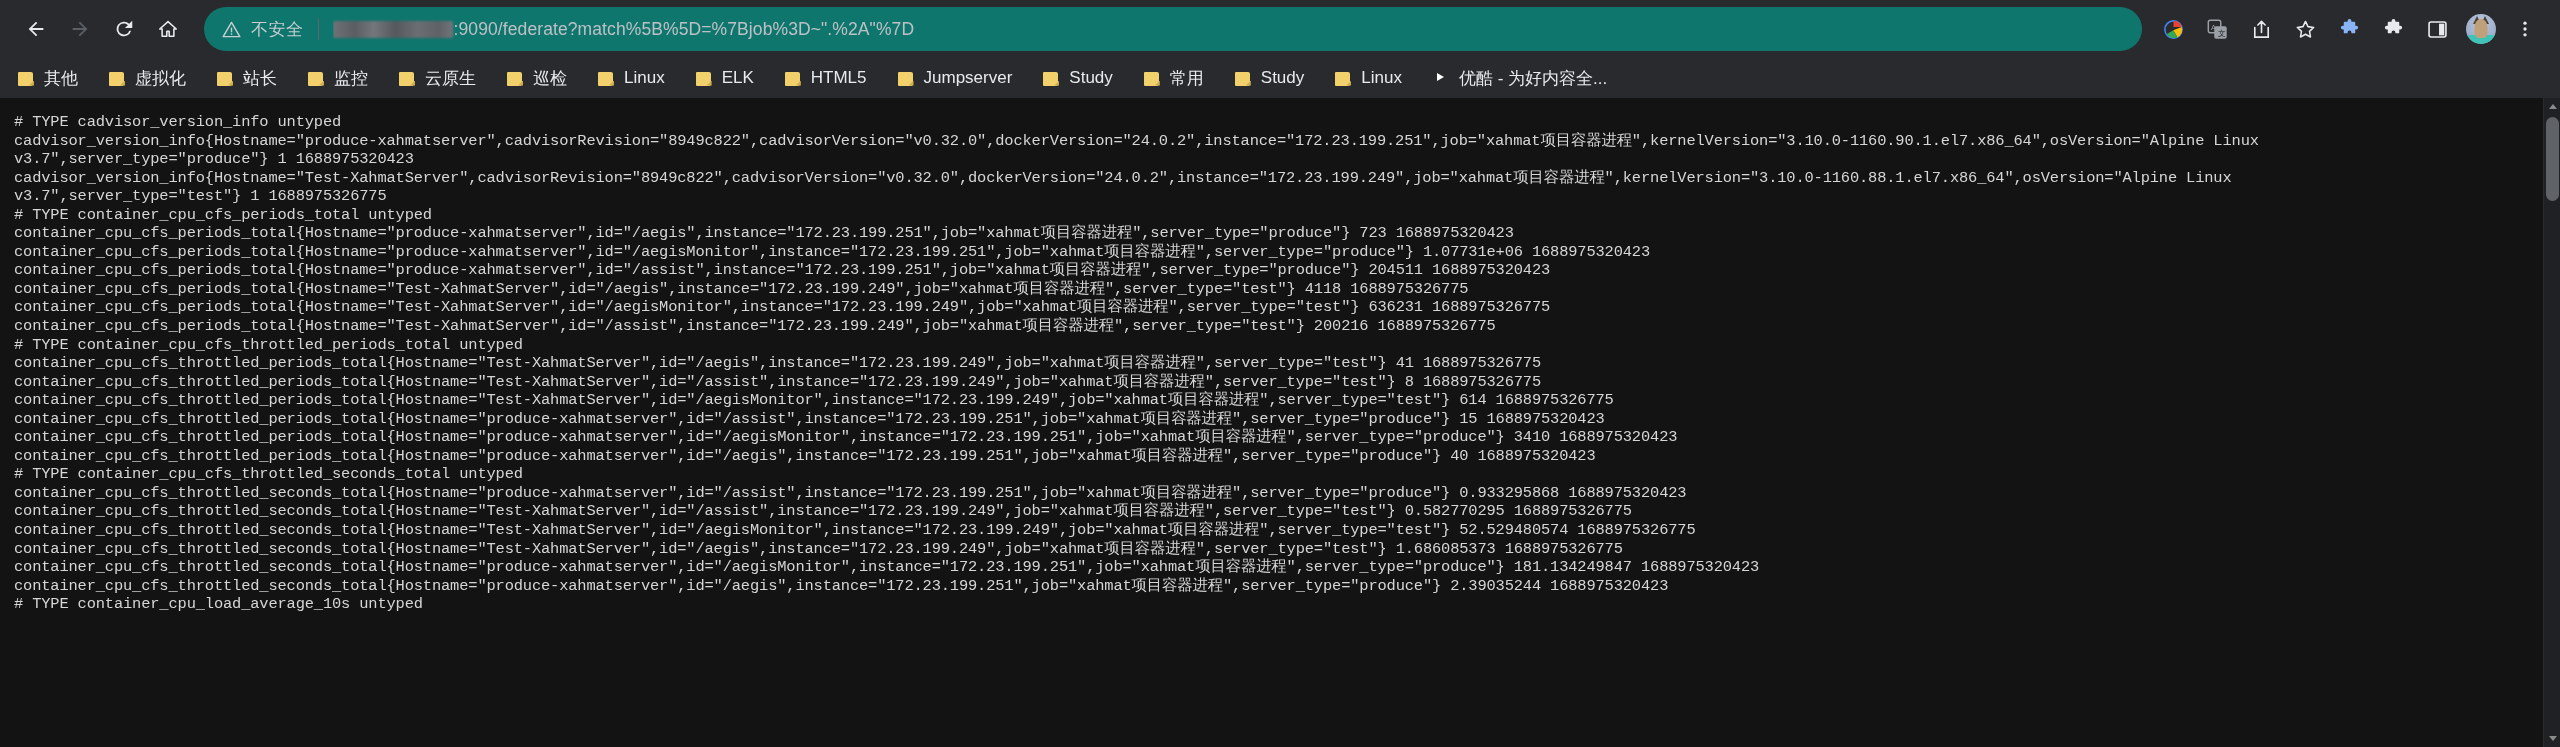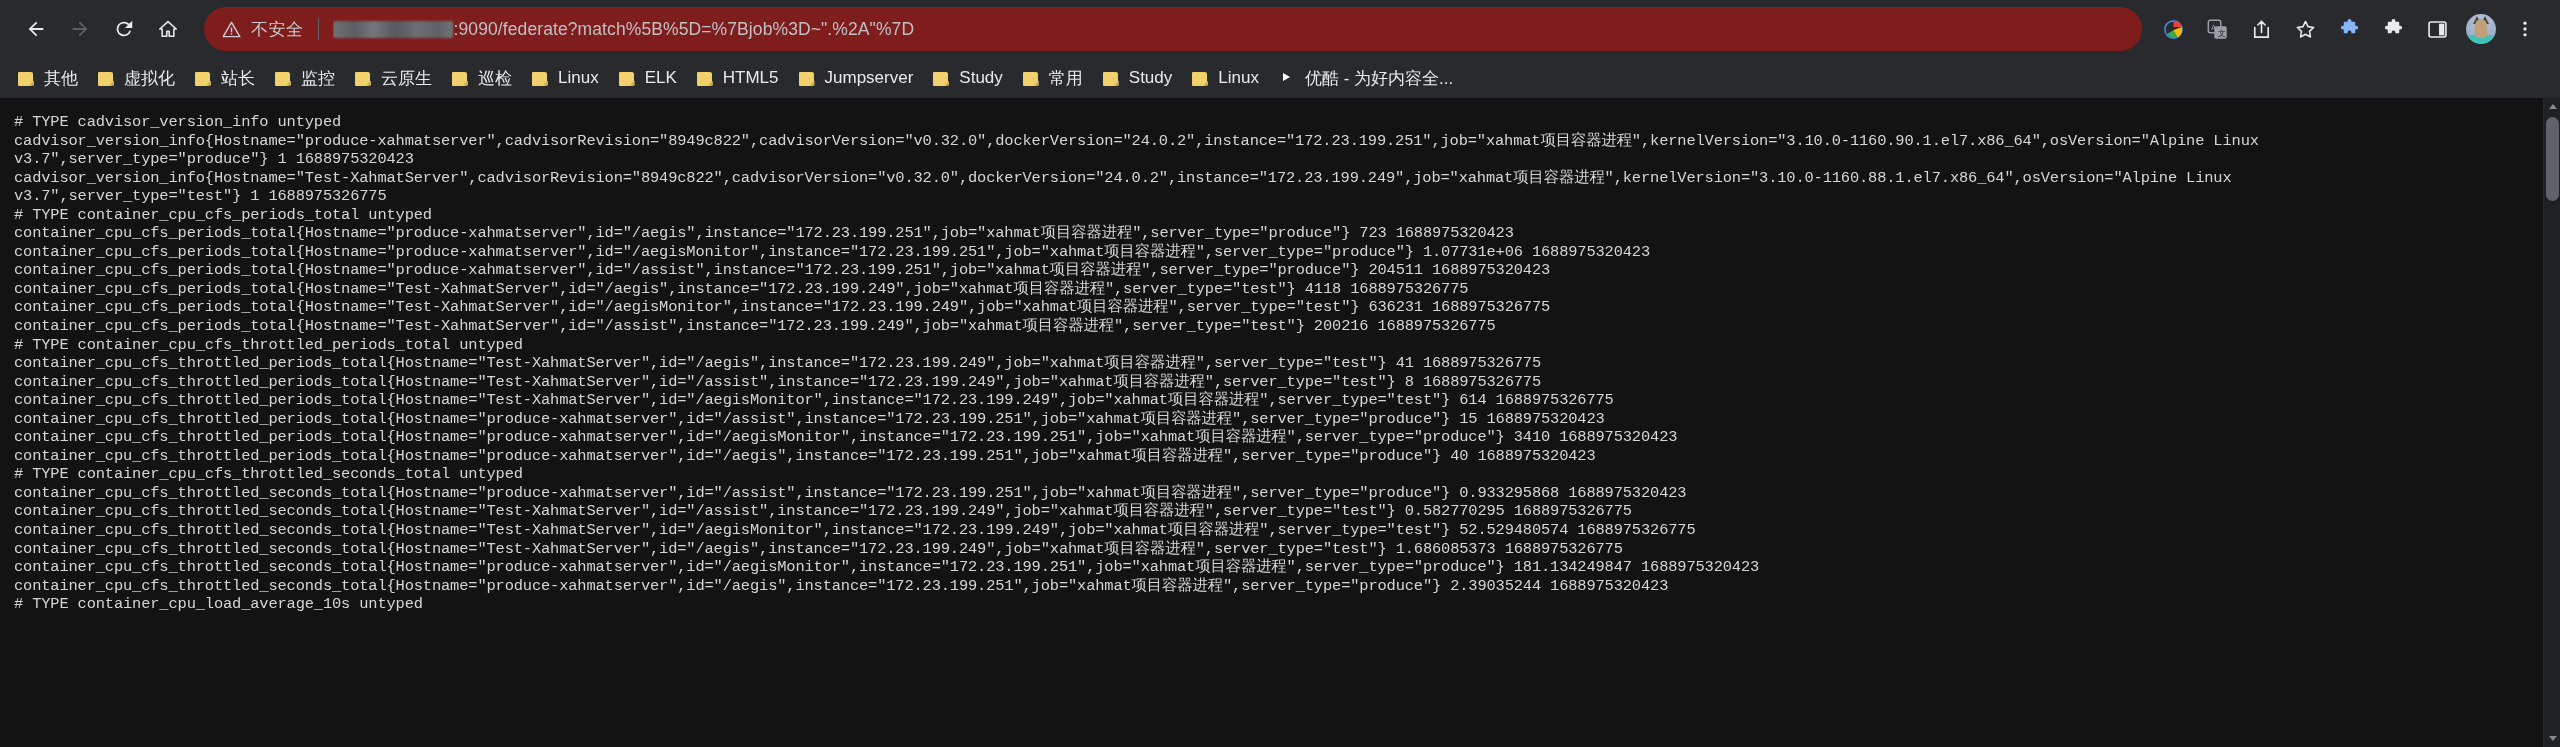--- a/index.html
+++ b/index.html
@@ -31,21 +31,21 @@
     flex: 0 0 auto;
     cursor: pointer;
   }
   .nav-btn svg { display:block; }
   .nav-btn.disabled svg { opacity: .45; }
 
   #omnibox {
     flex: 1 1 auto;
     height: 44px;
     margin: 0 10px 0 14px;
-    background: #7f1d1d;
+    background: #0f766e;
     border-radius: 22px;
     display: flex;
     align-items: center;
     padding: 0 18px;
     min-width: 0;
     cursor: text;
     position: relative;
   }
   #warn-icon { flex:0 0 auto; margin-right: 10px; display:flex; align-items:center; }
   #not-secure {
@@ -110,21 +110,21 @@
   #avatar .ear-r { right: 7px; }
 
   
   #bookmarks {
     height: 40px;
     flex: 0 0 40px;
     display: flex;
     align-items: center;
     padding: 0 10px;
     background: #292a2d;
-    gap: 0px;
+    gap: 11px;
     overflow: hidden;
   }
   .bm {
     display: flex; align-items: center;
     height: 30px;
     padding: 0 12px 0 8px;
     border-radius: 5px;
     cursor: pointer;
     flex: 0 0 auto;
     white-space: nowrap;

